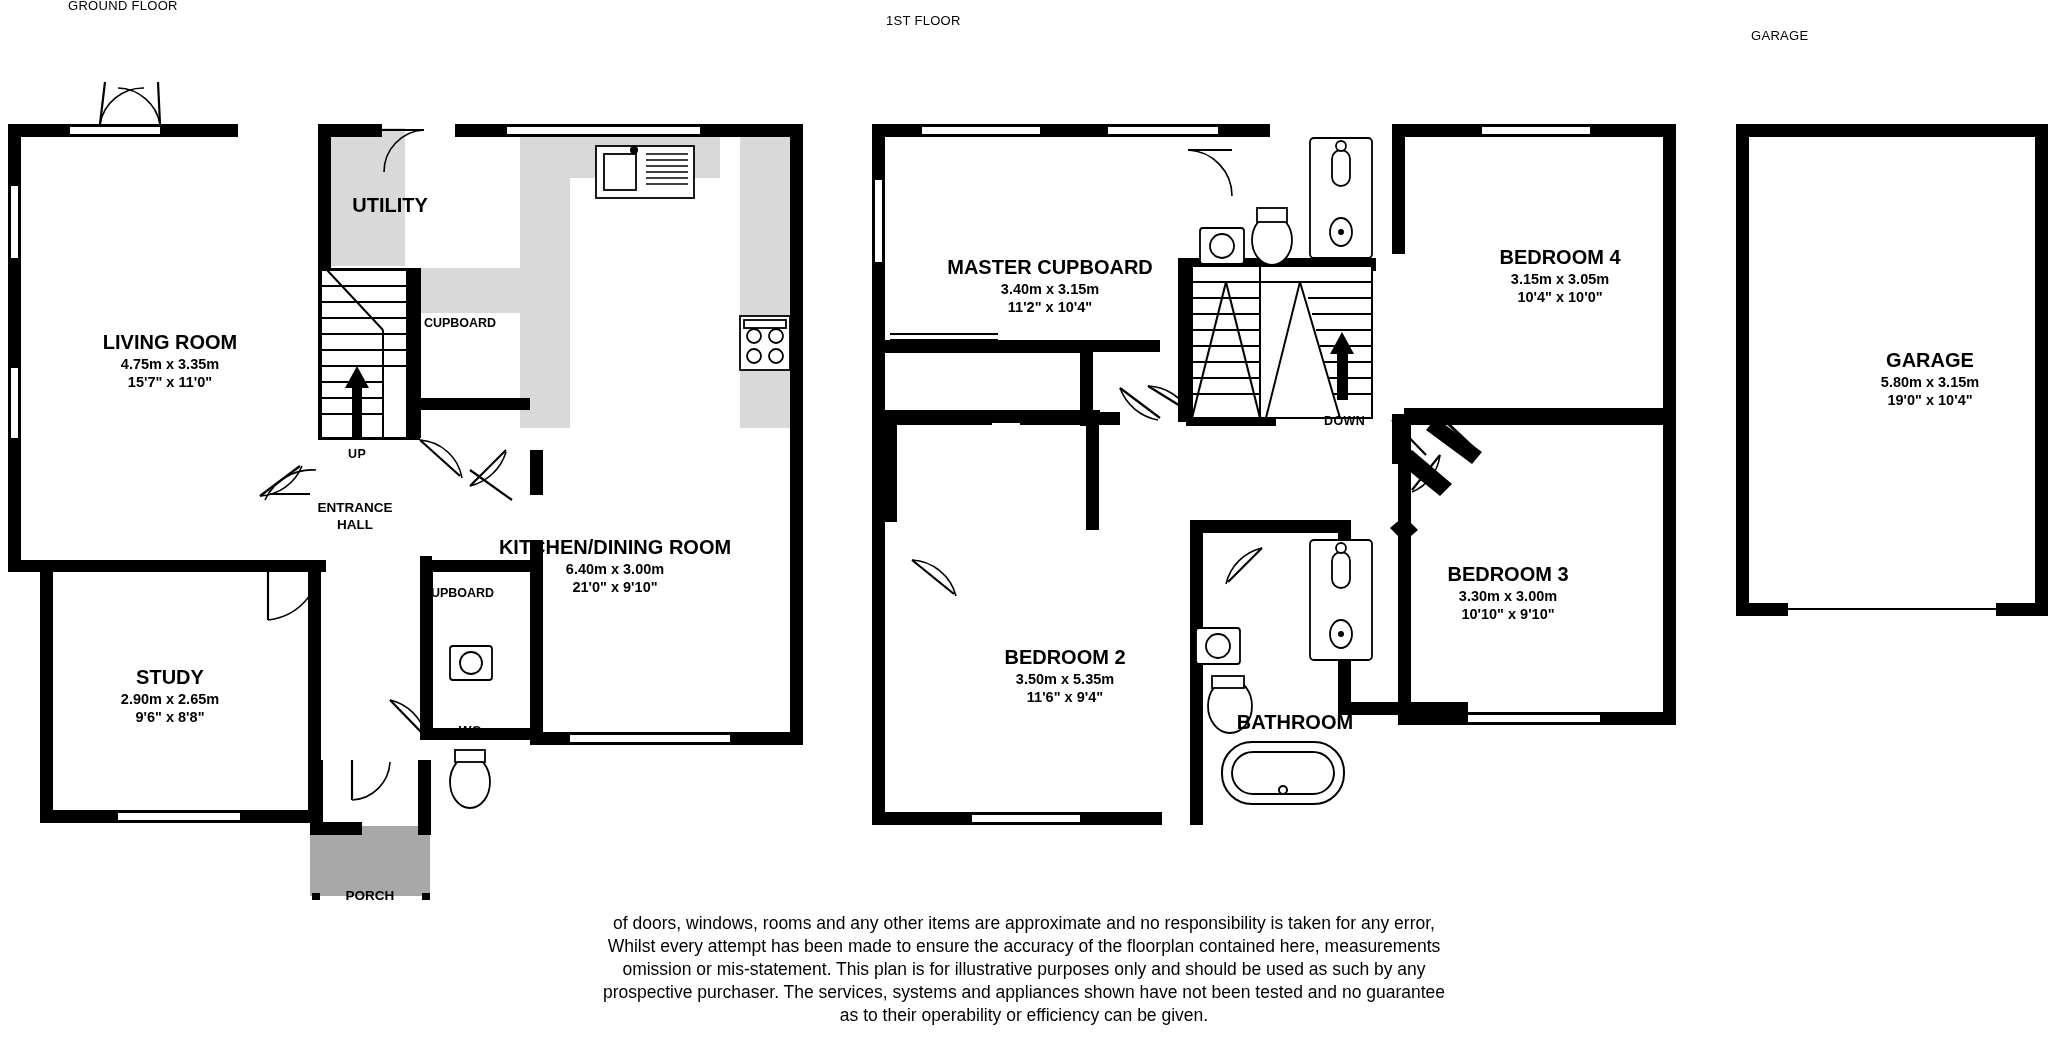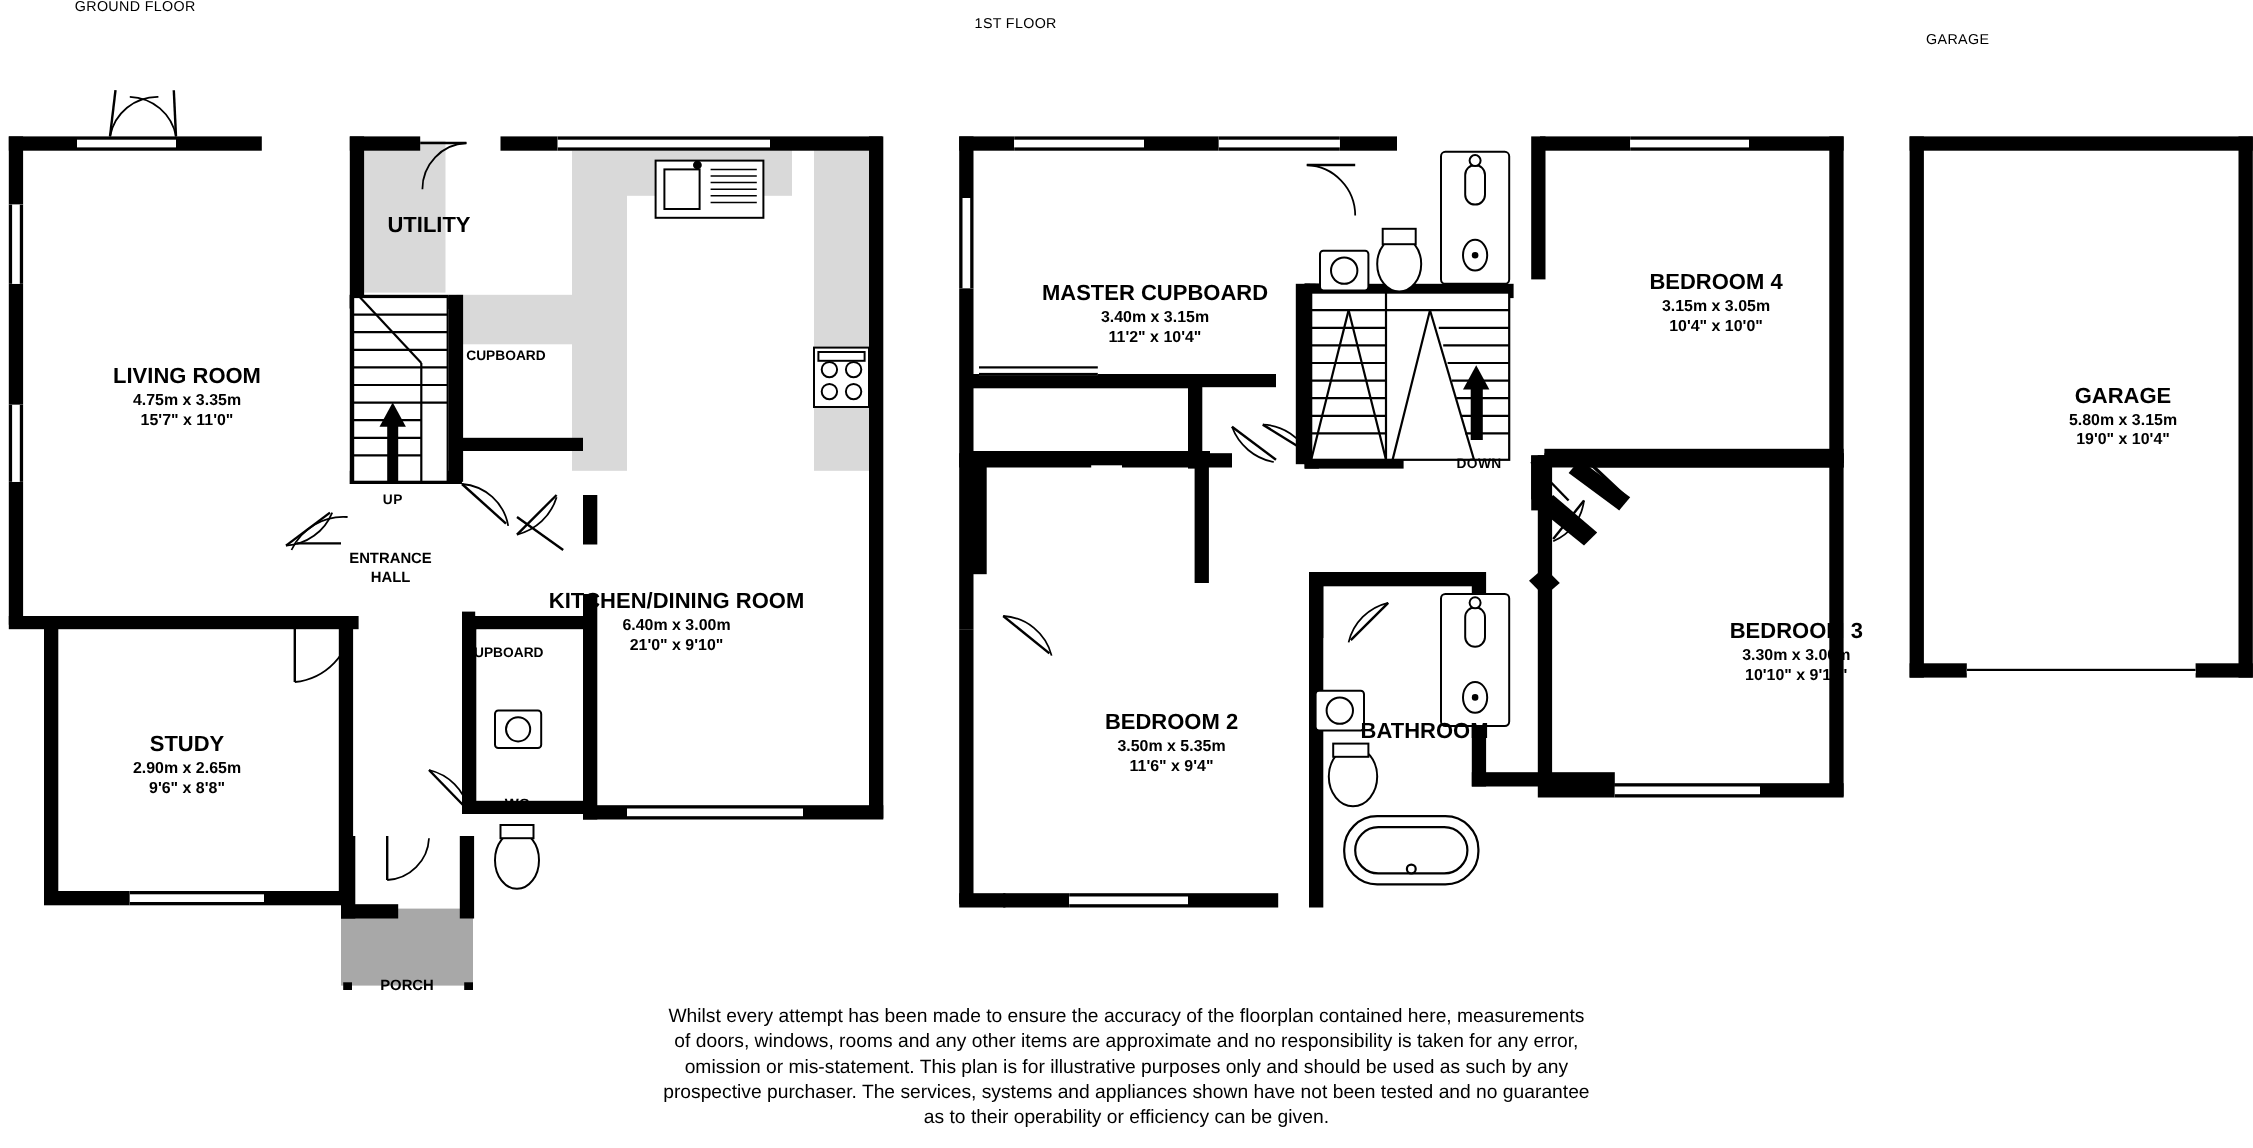--- a/index.html
+++ b/index.html
@@ -483,33 +483,33 @@
       <div class="room-dim">3.40m  x 3.15m</div>
       <div class="room-dim">11'2"   x 10'4"</div>
     </div>
 
     <div class="label" style="left:1440px; top:245px; width:240px;">
       <div class="room-name">BEDROOM 4</div>
       <div class="room-dim">3.15m  x 3.05m</div>
       <div class="room-dim">10'4"   x 10'0"</div>
     </div>
 
-    <div class="label" style="left:1513px; top:562px; width:240px;">
+    <div class="label" style="left:1388px; top:562px; width:240px;">
       <div class="room-name">BEDROOM 3</div>
       <div class="room-dim">3.30m  x 3.00m</div>
       <div class="room-dim">10'10"   x 9'10"</div>
     </div>
 
     <div class="label" style="left:945px; top:645px; width:240px;">
       <div class="room-name">BEDROOM 2</div>
       <div class="room-dim">3.50m  x 5.35m</div>
       <div class="room-dim">11'6"   x 9'4"</div>
     </div>
 
-    <div class="label" style="left:1200px; top:653px; width:190px;">
+    <div class="label" style="left:1200px; top:710px; width:190px;">
       <div class="room-name">BATHROOM</div>
     </div>
 
     <div class="updown" style="left:1324px; top:414px;">DOWN</div>
   </div>
 
   <div>
     <div class="wall" style="left:1736px; top:124px; width:312px; height:13px;"></div>
     <div class="wall" style="left:1736px; top:124px; width:13px; height:492px;"></div>
     <div class="wall" style="left:2035px; top:124px; width:13px; height:492px;"></div>
@@ -518,20 +518,20 @@
     <div class="window" style="left:1788px; top:608px; width:208px; height:4px; border-top:2px solid #000; border-bottom:0;"></div>
 
     <div class="label" style="left:1830px; top:348px; width:200px;">
       <div class="room-name">GARAGE</div>
       <div class="room-dim">5.80m  x 3.15m</div>
       <div class="room-dim">19'0"   x 10'4"</div>
     </div>
   </div>
 
   <div class="disclaimer" style="left:524px; top:912px; width:1000px;">
+    <div>of doors, windows, rooms and any other items are approximate and no responsibility is taken for any error,</div>
     <div>Whilst every attempt has been made to ensure the accuracy of the floorplan contained here, measurements</div>
-    <div>of doors, windows, rooms and any other items are approximate and no responsibility is taken for any error,</div>
     <div>omission or mis-statement. This plan is for illustrative purposes only and should be used as such by any</div>
     <div>prospective purchaser. The services, systems and appliances shown have not been tested and no guarantee</div>
     <div>as to their operability or efficiency can be given.</div>
   </div>
 
 </div>
 
 </body></html>

